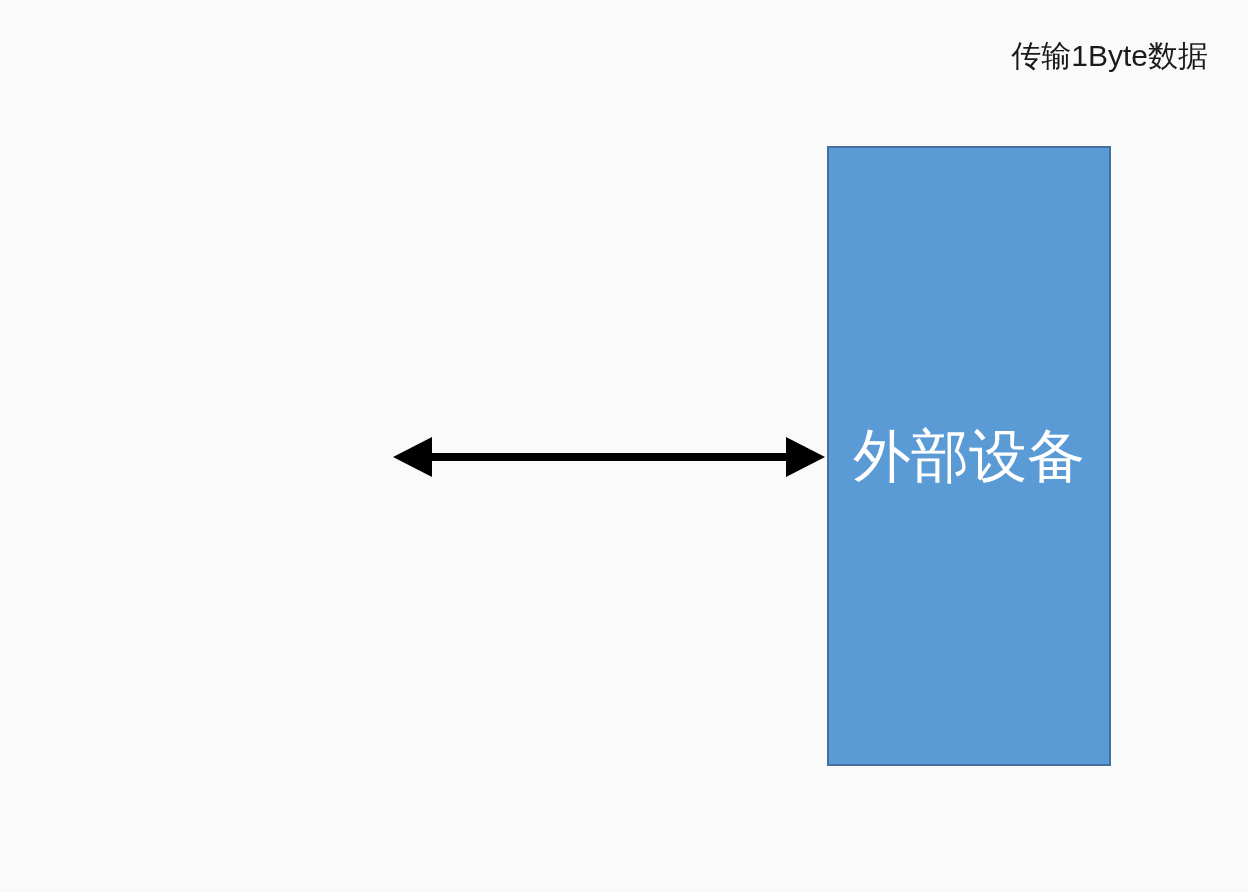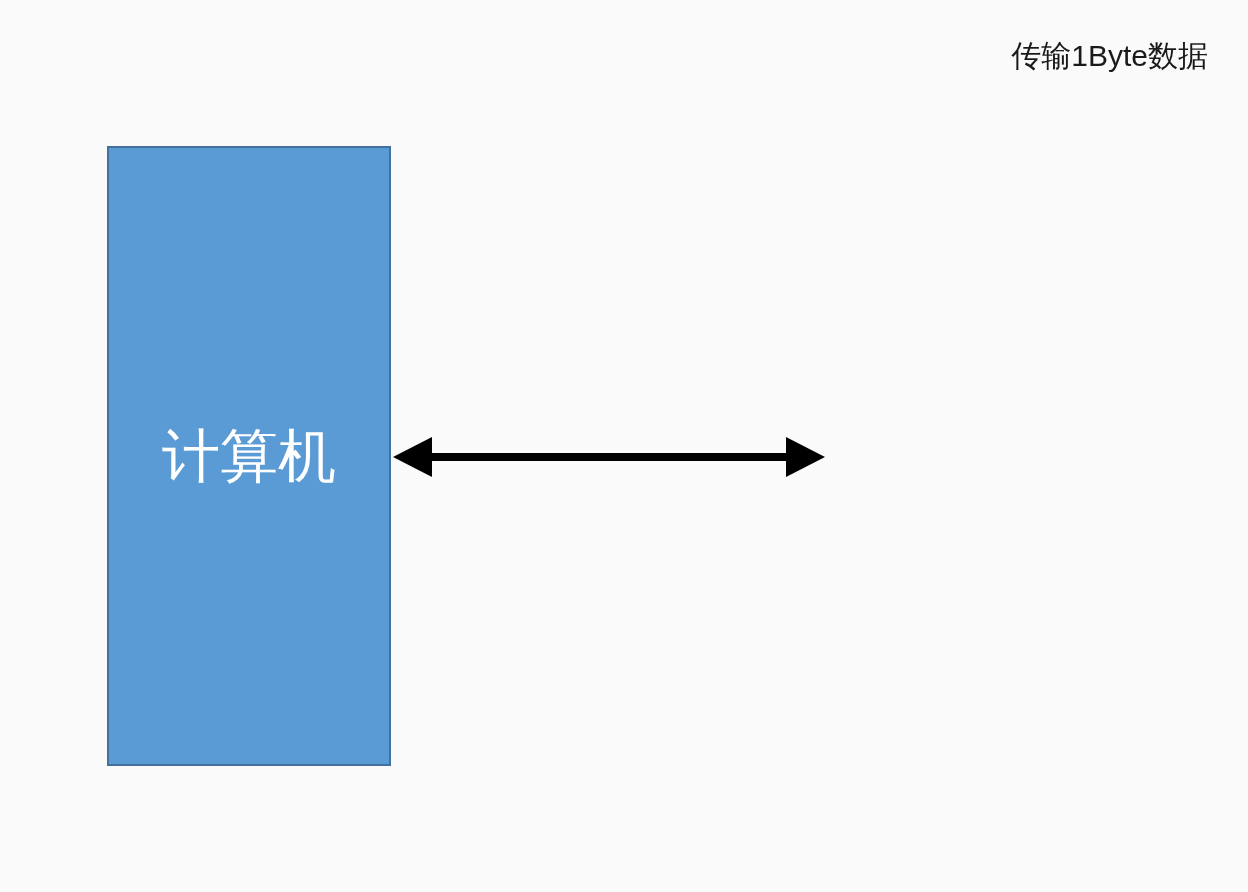--- a/index.html
+++ b/index.html
@@ -70,24 +70,24 @@
     pointer-events: none;
   }
 </style>
 </head>
 <body>
 
 <div id="canvas">
 
   <div class="diagram-title">传输1Byte数据</div>
 
-  <div class="node-box" id="node-computer">
-    <span class="node-label">计算机</span>
+
+  <div class="node-box" id="node-peripheral">
+    <span class="node-label">外部设备</span>
   </div>
-
 
   <svg id="connector-layer" viewBox="0 0 1248 892" width="1248" height="892">
     <g>
       <line x1="410" y1="457" x2="808" y2="457" stroke="#000000" stroke-width="8"></line>
       <polygon points="393,457 432,437 432,477" fill="#000000"></polygon>
       <polygon points="825,457 786,437 786,477" fill="#000000"></polygon>
     </g>
   </svg>
 
 </div>

